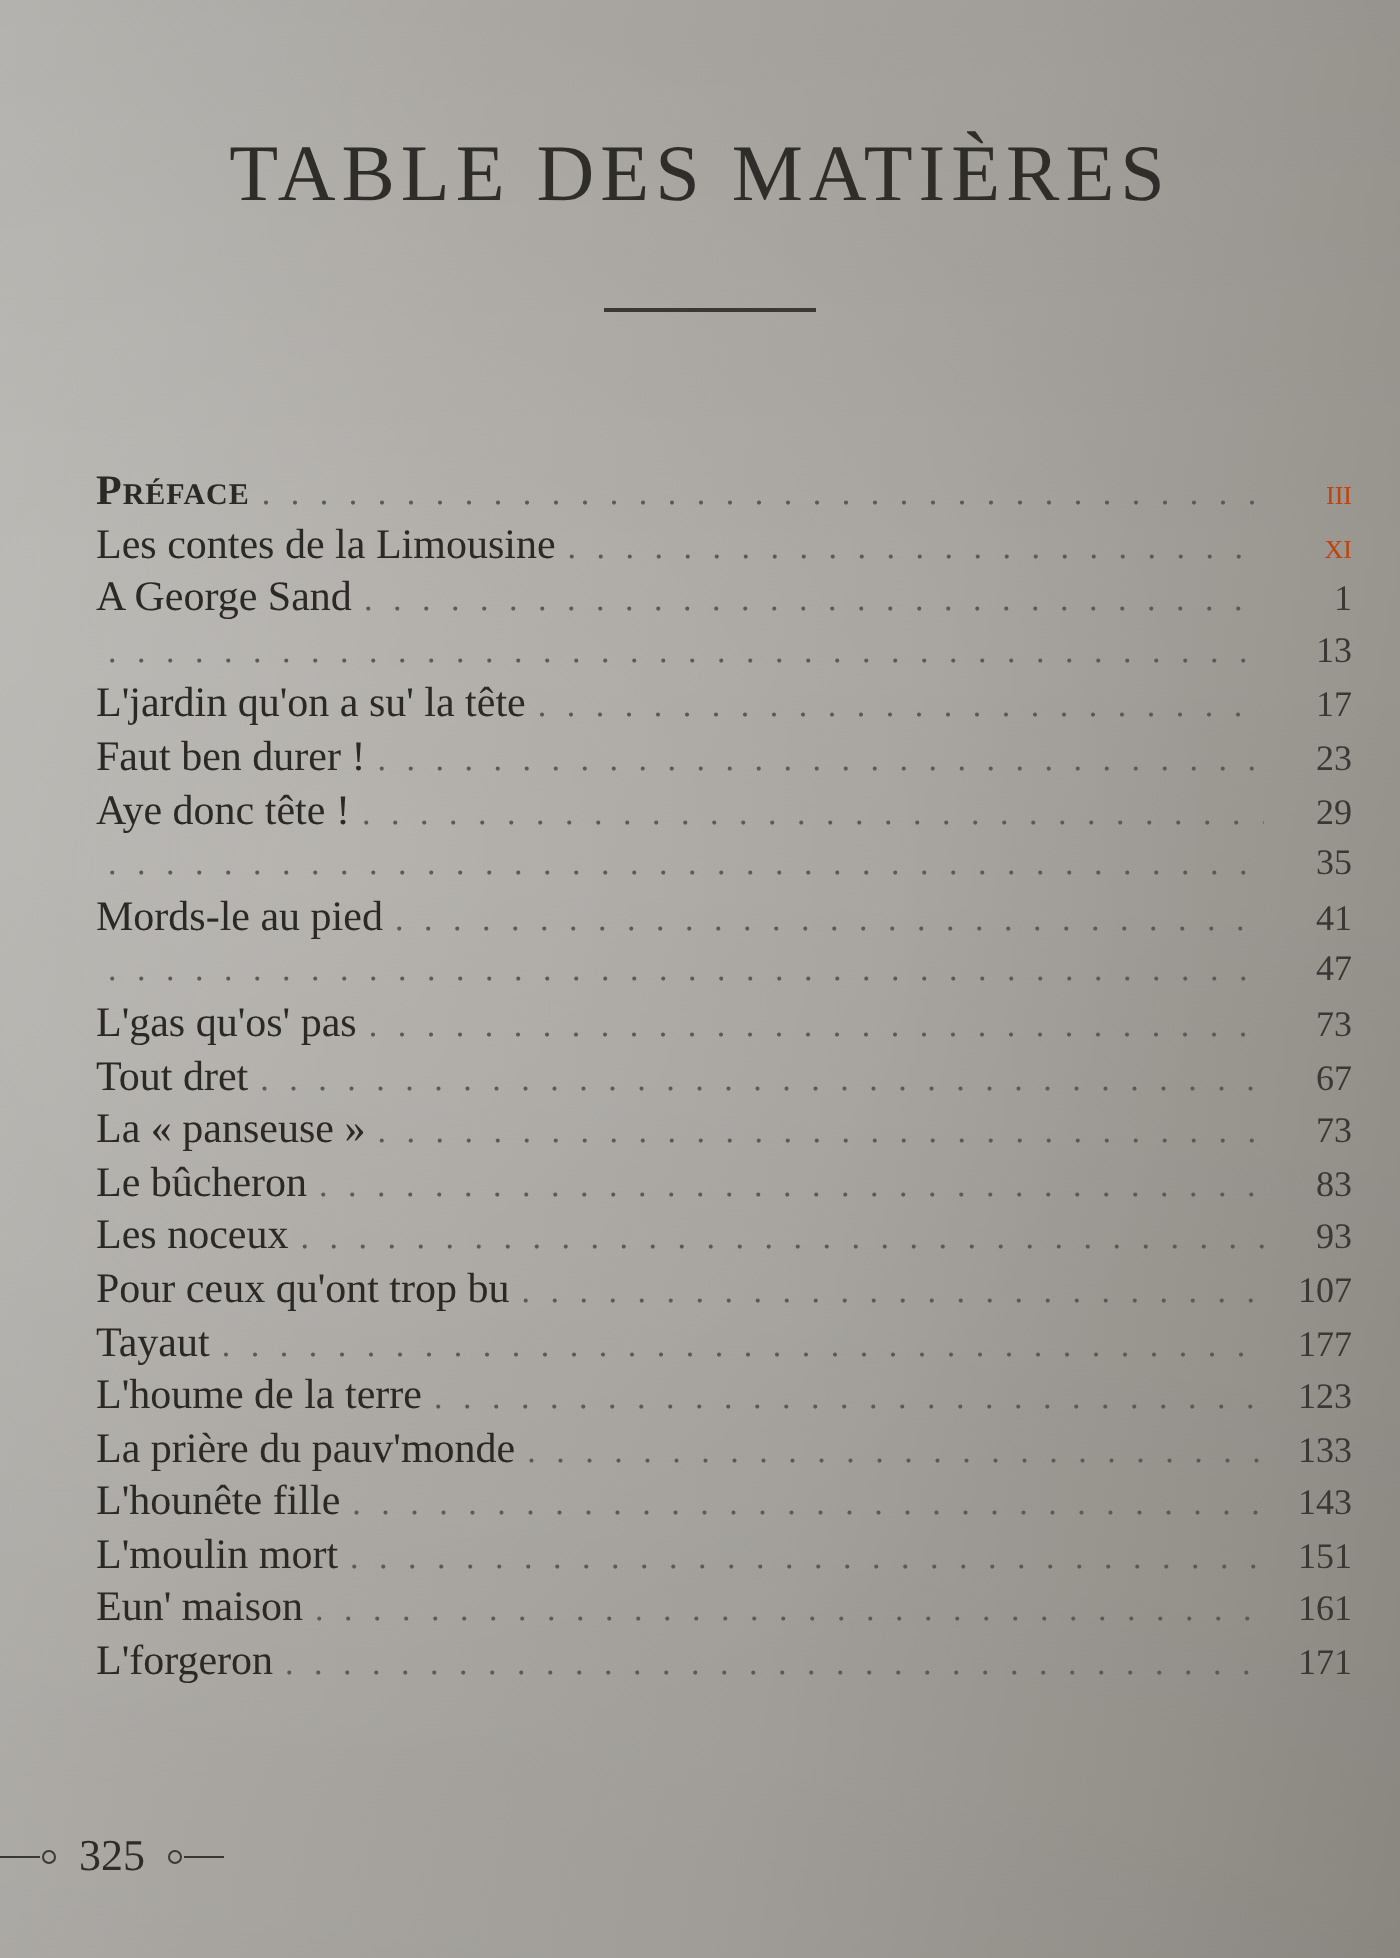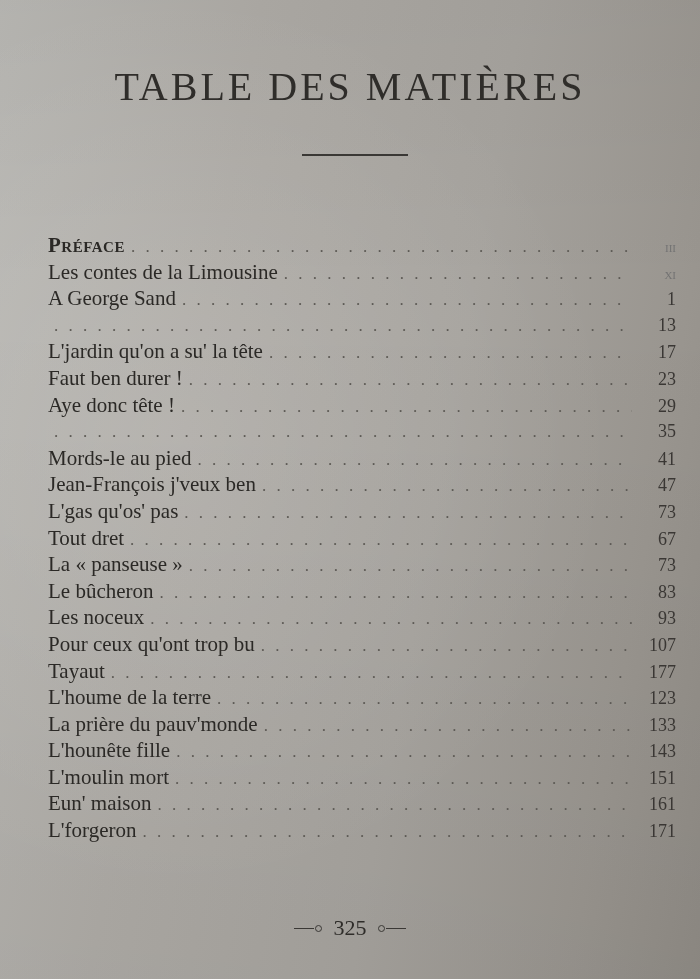--- a/index.html
+++ b/index.html
@@ -85,29 +85,29 @@
     .entry .page {
       flex: 0 0 auto;
       min-width: 36px;
       text-align: right;
       font-size: 18px;
       color: #3a3734;
       position: relative;
     }
     .entry .page.roman {
       font-variant: small-caps;
-      font-size: 15px;
-      color: #737373;
+      font-size: 19px;
+      color: #c2410c;
     }
     .folio {
       position: absolute;
       top: 913px;
       left: 0;
       width: 700px;
-      text-align: center;
+      text-align: left;
       font-size: 22px;
       color: #2e2c29;
     }
     .folio .orn {
       display: inline-block;
       vertical-align: middle;
       width: 28px;
       height: 10px;
       position: relative;
     }
@@ -178,21 +178,20 @@
   <li class="entry">
     <span class="leader"></span>
     <span class="page">35</span>
   </li>
   <li class="entry">
     <span class="label">Mords-le au pied</span>
     <span class="leader"></span>
     <span class="page">41</span>
   </li>
   <li class="entry">
-    <span class="label">Jean-François j'veux ben</span>
     <span class="leader"></span>
     <span class="page">47</span>
   </li>
   <li class="entry">
     <span class="label">L'gas qu'os' pas</span>
     <span class="leader"></span>
     <span class="page">73</span>
   </li>
   <li class="entry">
     <span class="label">Tout dret</span>

